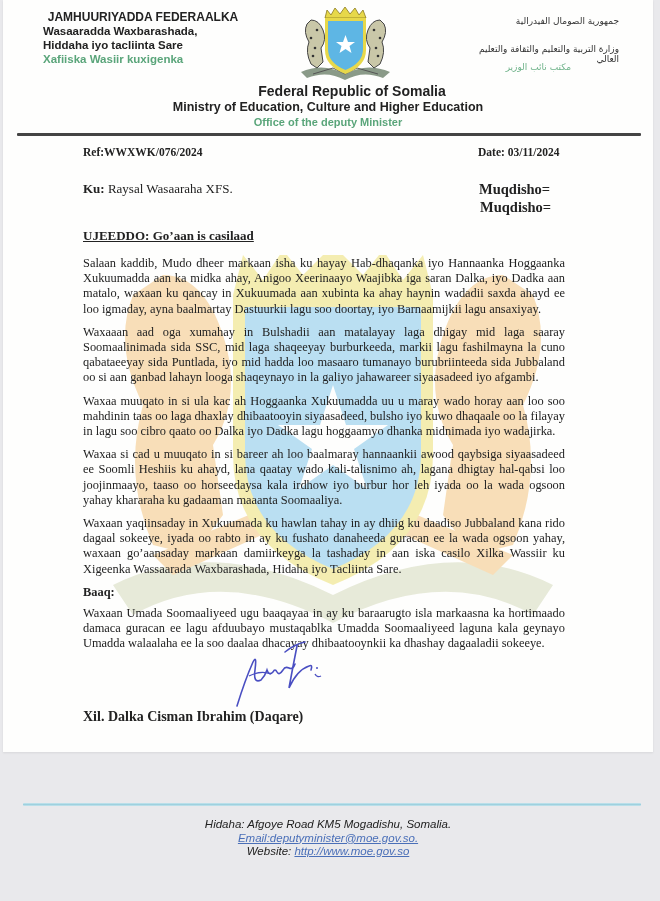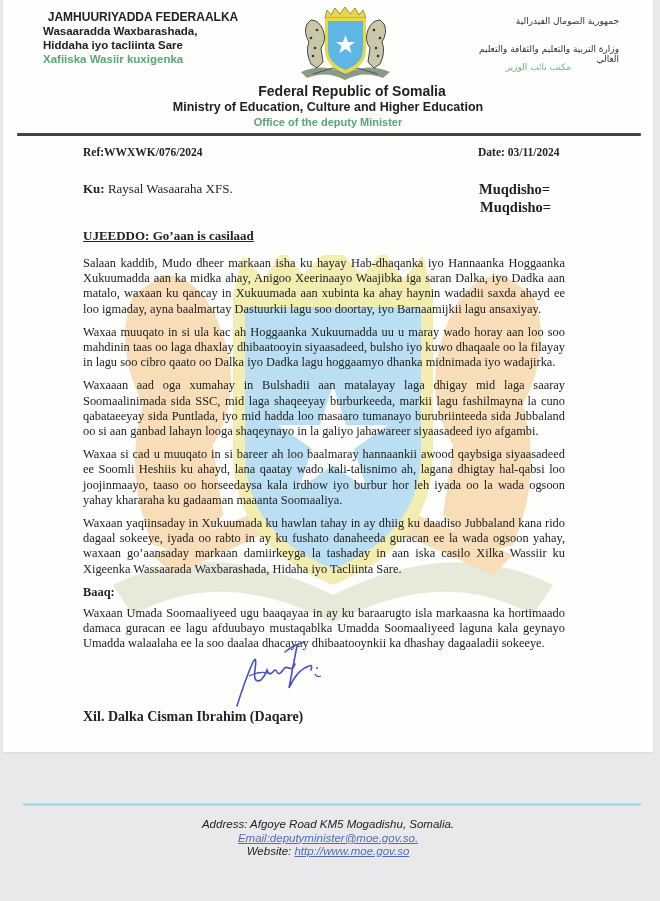--- a/index.html
+++ b/index.html
@@ -156,36 +156,36 @@
   </div>
   <div class="city">
     <div>Muqdisho=</div>
     <div>Muqdisho=</div>
   </div>
 
   <div class="subject">UJEEDDO: Go’aan is casilaad</div>
 
   <div class="content">
     <p>Salaan kaddib, Mudo dheer markaan isha ku hayay Hab-dhaqanka iyo Hannaanka Hoggaanka Xukuumadda aan ka midka ahay, Anigoo Xeerinaayo Waajibka iga saran Dalka, iyo Dadka aan matalo, waxaan ku qancay in Xukuumada aan xubinta ka ahay haynin wadadii saxda ahayd ee loo igmaday, ayna baalmartay Dastuurkii lagu soo doortay, iyo Barnaamijkii lagu ansaxiyay.</p>
+    <p>Waxaaan aad oga xumahay in Bulshadii aan matalayay laga dhigay mid laga saaray Soomaalinimada sida SSC, mid laga shaqeeyay burburkeeda, markii lagu fashilmayna la cuno qabataeeyay sida Puntlada, iyo mid hadda loo masaaro tumanayo burubriinteeda sida Jubbaland oo si aan ganbad lahayn looga shaqeynayo in la galiyo jahawareer siyaasadeed iyo afgambi.</p>
     <p>Waxaa muuqato in si ula kac ah Hoggaanka Xukuumadda uu u maray wado horay aan loo soo mahdinin taas oo laga dhaxlay dhibaatooyin siyaasadeed, bulsho iyo kuwo dhaqaale oo la filayay in lagu soo cibro qaato oo Dalka iyo Dadka lagu hoggaamyo dhanka midnimada iyo wadajirka.</p>
-    <p>Waxaaan aad oga xumahay in Bulshadii aan matalayay laga dhigay mid laga saaray Soomaalinimada sida SSC, mid laga shaqeeyay burburkeeda, markii lagu fashilmayna la cuno qabataeeyay sida Puntlada, iyo mid hadda loo masaaro tumanayo burubriinteeda sida Jubbaland oo si aan ganbad lahayn looga shaqeynayo in la galiyo jahawareer siyaasadeed iyo afgambi.</p>
     <p>Waxaa si cad u muuqato in si bareer ah loo baalmaray hannaankii awood qaybsiga siyaasadeed ee Soomli Heshiis ku ahayd, lana qaatay wado kali-talisnimo ah, lagana dhigtay hal-qabsi loo joojinmaayo, taaso oo horseedaysa kala irdhow iyo burbur hor leh iyada oo la wada ogsoon yahay khararaha ku gadaaman maaanta Soomaaliya.</p>
     <p>Waxaan yaqiinsaday in Xukuumada ku hawlan tahay in ay dhiig ku daadiso Jubbaland kana rido dagaal sokeeye, iyada oo rabto in ay ku fushato danaheeda guracan ee la wada ogsoon yahay, waxaan go’aansaday markaan damiirkeyga la tashaday in aan iska casilo Xilka Wassiir ku Xigeenka Wassaarada Waxbarashada, Hidaha iyo Tacliinta Sare.</p>
     <p class="h">Baaq:</p>
     <p>Waxaan Umada Soomaaliyeed ugu baaqayaa in ay ku baraarugto isla markaasna ka hortimaado damaca guracan ee lagu afduubayo mustaqablka Umadda Soomaaliyeed laguna kala geynayo Umadda walaalaha ee la soo daalaa dhacayay dhibaatooynkii ka dhashay dagaaladii sokeeye.</p>
   </div>
 
   <svg class="sig" viewBox="0 0 100 70">
     <path d="M6 66 Q14 40 22 22 Q26 14 24 30 Q22 44 30 40 Q34 36 36 30 Q38 36 42 32 Q44 28 46 32 Q48 36 52 30 Q54 26 58 28 Q62 30 64 24" stroke="#4a4fc2" stroke-width="1.6" fill="none" stroke-linecap="round"></path>
     <path d="M18 36 Q30 30 40 34" stroke="#4a4fc2" stroke-width="1.3" fill="none"></path>
     <path d="M54 12 Q64 4 74 2 M66 6 Q62 26 58 48 Q66 30 78 26 Q82 24 80 30" stroke="#4a4fc2" stroke-width="1.6" fill="none" stroke-linecap="round"></path>
     <circle cx="86" cy="28" r="1" fill="#4a4fc2"></circle>
     <path d="M84 34 Q86 38 90 36" stroke="#4a4fc2" stroke-width="1.3" fill="none"></path>
   </svg>
   <div class="signer">Xil. Dalka Cisman Ibrahim (Daqare)</div>
 
   <div class="foot-rule"></div>
   <div class="footer">
-    <div>Address:  Afgoye Road KM5 Mogadishu, Somalia.</div>
+    <div>Hidaha:  Afgoye Road KM5 Mogadishu, Somalia.</div>
     <div><a>Email:deputyminister@moe.gov.so.</a></div>
     <div><span>Website: </span> <a>http://www.moe.gov.so</a></div>
   </div>
 </div>
 
 </body></html>

